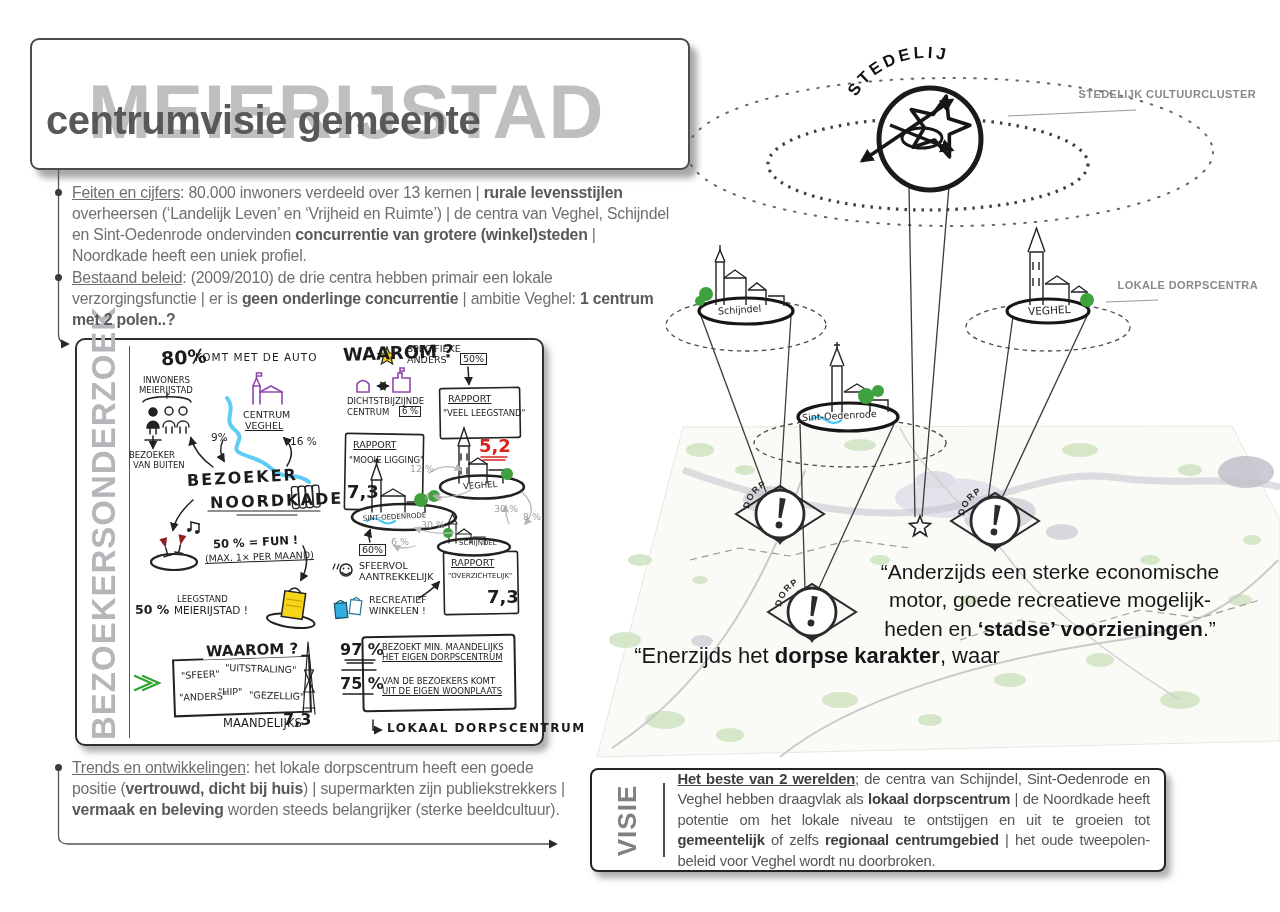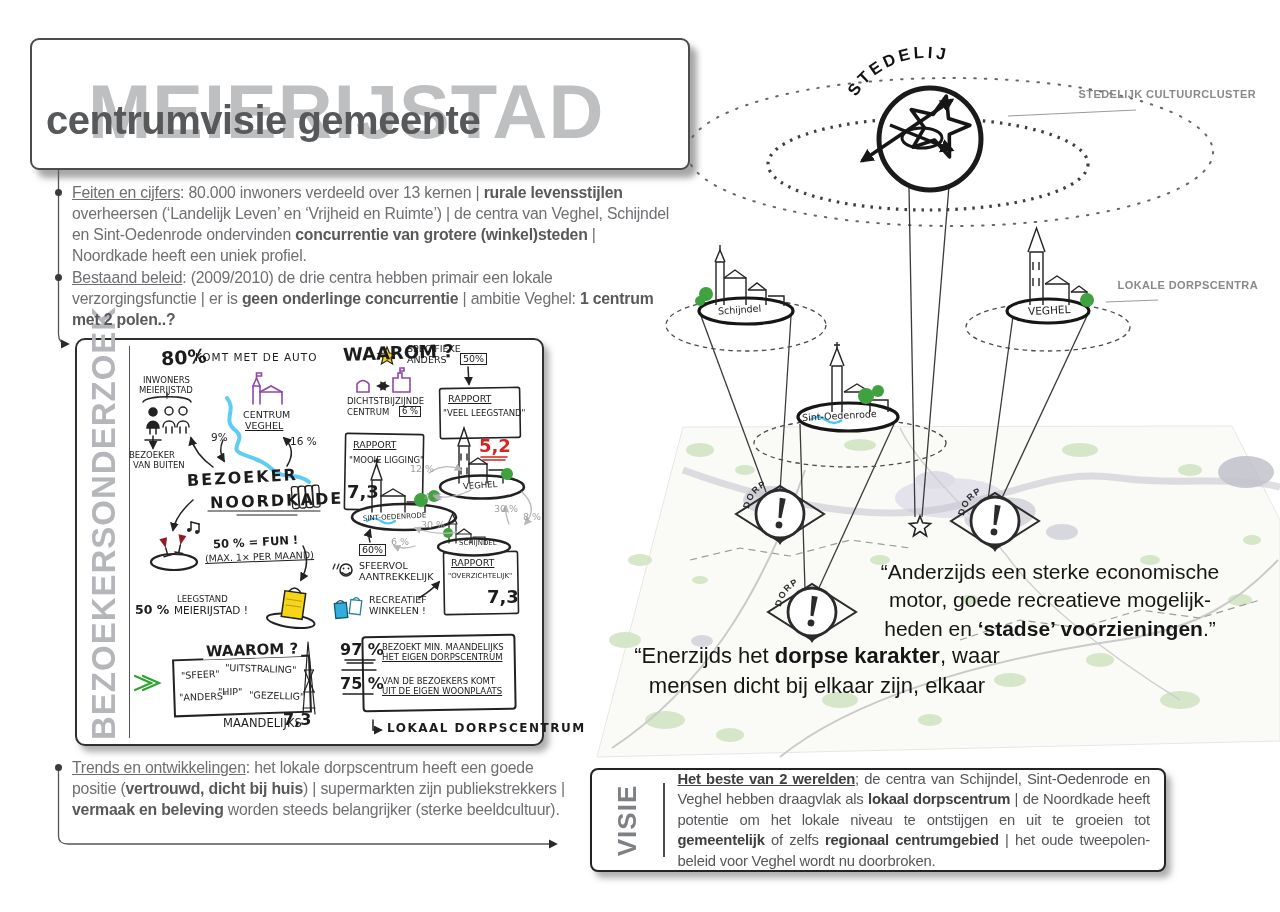--- a/index.html
+++ b/index.html
@@ -476,21 +476,20 @@
 <span class="sk f9" style="left:802px;top:411px;transform:rotate(-3deg);z-index:2">Sint-Oedenrode</span>
 <span class="sk f10" style="left:1028px;top:305px;transform:rotate(-3deg);z-index:2">VEGHEL</span>
 
 <div class="abs quote q-stads">
   <span>“Anderzijds een sterke economische</span>
   <span>motor, goede recreatieve mogelijk-</span>
   <span><span class="bi" style="font-weight:normal">heden en </span><b>‘stadse’ voorzieningen</b><span class="bi" style="font-weight:normal">.”</span></span>
 </div>
 <div class="abs quote q-dorps">
   <span><span class="bi" style="font-weight:normal">“Enerzijds het </span><b>dorpse karakter</b><span class="bi" style="font-weight:normal">, waar</span></span>
-  <span>mensen dicht bij elkaar zijn, elkaar</span>
 </div>
 
 <div class="abs visie-box">
   <div class="visie-label">VISIE</div>
   <div class="visie-divider"></div>
   <p class="visie-text"><span class="bu">Het beste van 2 werelden</span><span>; de centra van Schijndel, Sint-Oedenrode en Veghel hebben draagvlak als </span><b>lokaal dorpscentrum</b><span> | de Noordkade heeft potentie om het lokale niveau te ontstijgen en uit te groeien tot </span><b>gemeentelijk</b><span> of zelfs </span><b>regionaal centrumgebied</b><span> | het oude tweepolen-beleid voor Veghel wordt nu doorbroken.</span></p>
 </div>
 
 </div>
 

